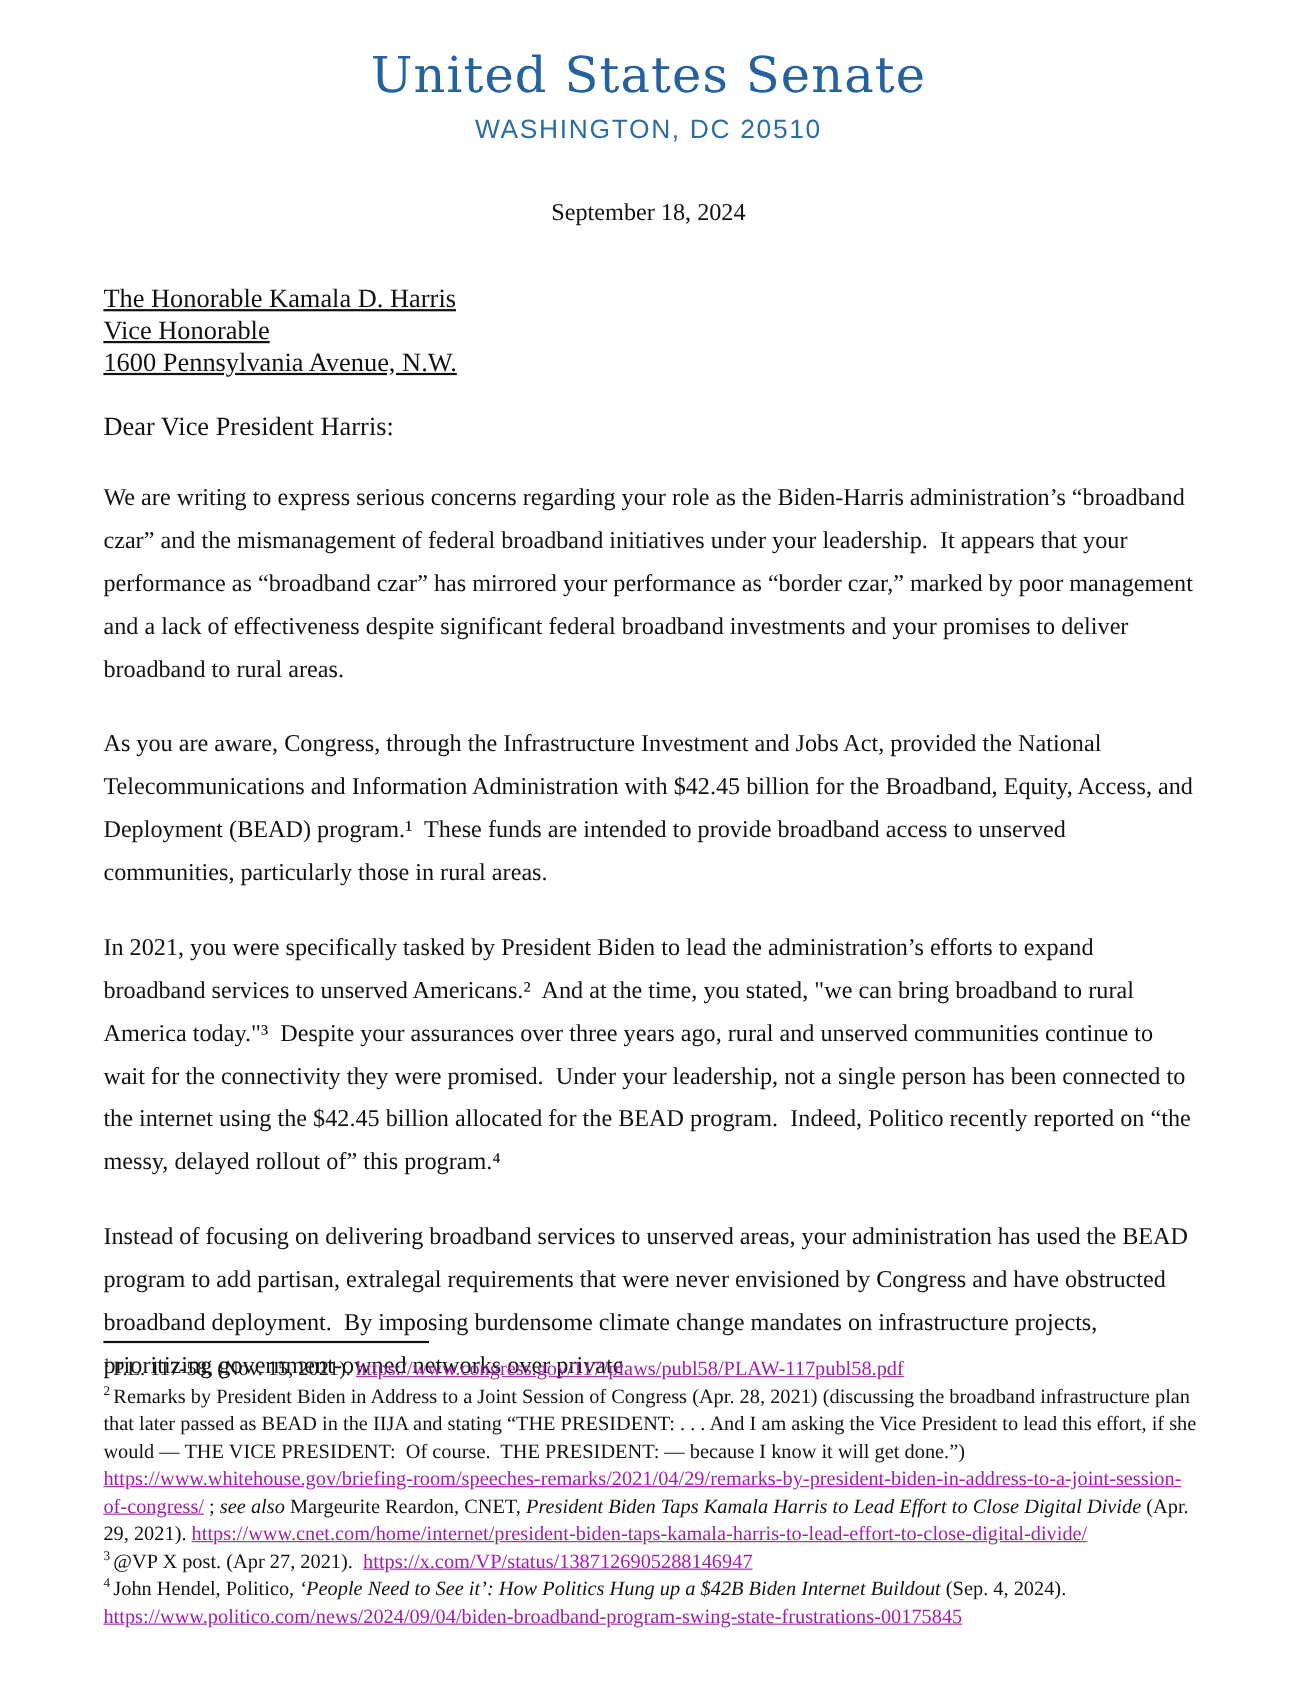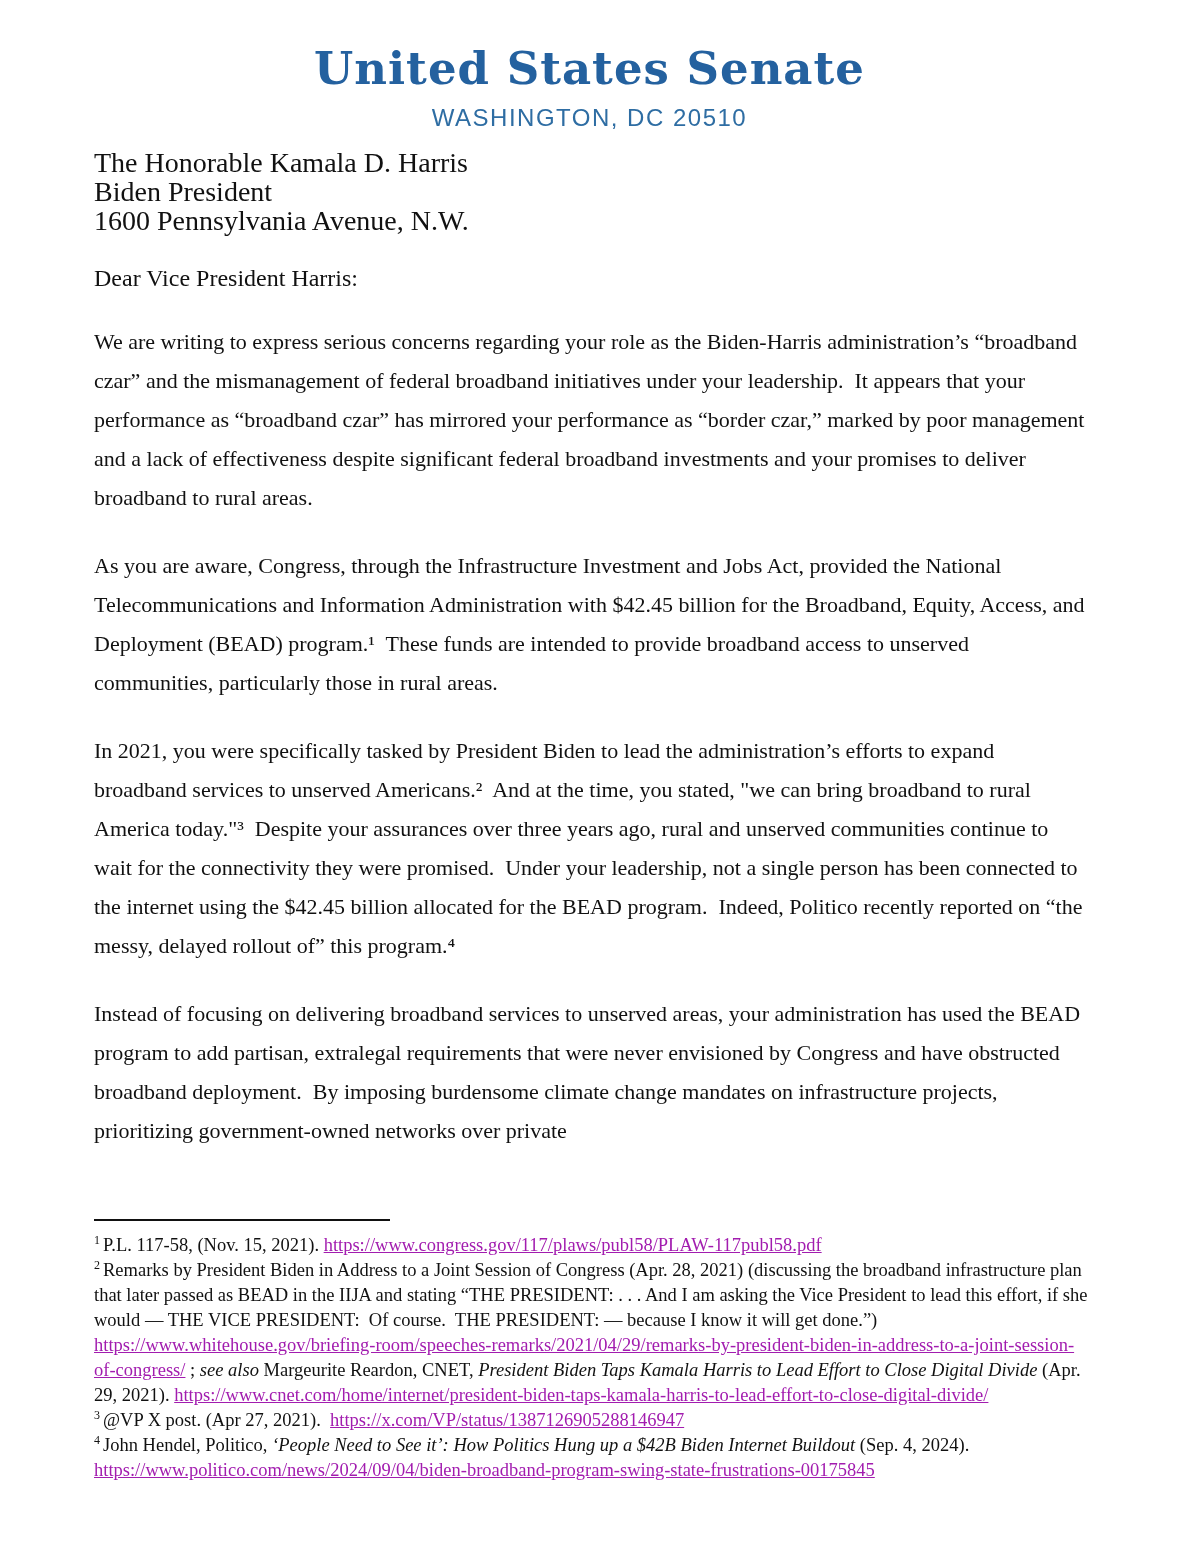--- a/index.html
+++ b/index.html
@@ -11,40 +11,40 @@
     background: #ffffff;
     box-sizing: border-box;
     padding: 44px 94px 0 94px;
     font-family: "Liberation Serif", "DejaVu Serif", serif;
     color: #111111;
     overflow: hidden;
   }
   .letterhead { text-align: center; }
   .lh-title {
     font-family: "DejaVu Serif", "Liberation Serif", serif;
-    font-weight: bold;
+    font-weight: normal;
     font-size: 45px;
     line-height: 1.1;
     color: #24619f;
     letter-spacing: 1px;
   }
   .lh-sub {
     margin-top: 10px;
     font-family: "Liberation Sans", "DejaVu Sans", sans-serif;
     font-size: 24px;
     color: #2e6da3;
     letter-spacing: 1.5px;
   }
   .date {
     margin-top: 46px;
     text-align: center;
     font-size: 22px;
     line-height: 29px;
   }
-  .recipient { margin-top: 16px; font-size: 28px; line-height: 29px; }
+  .recipient { margin-top: 51px; font-size: 24px; line-height: 29px; text-decoration: underline; }
   .recipient-line { white-space: pre-wrap; }
   .salutation { margin-top: 29px; font-size: 24px; line-height: 29px; }
   .para {
     margin-top: 29px;
     font-size: 22px;
     line-height: 39px;
     white-space: pre-wrap;
     text-align: left;
   }
   .footnotes-wrap {
@@ -69,24 +69,25 @@
 </head>
 <body>
 
 <div class="page">
 
   <div class="letterhead">
     <div class="lh-title">United States Senate</div>
     <div class="lh-sub">WASHINGTON, DC 20510</div>
   </div>
 
+  <div class="date">September 18, 2024</div>
 
   <div class="recipient">
     <div class="recipient-line">The Honorable Kamala D. Harris</div>
-    <div class="recipient-line">Biden President</div>
+    <div class="recipient-line">Vice Honorable</div>
     <div class="recipient-line">1600 Pennsylvania Avenue, N.W.</div>
   </div>
 
   <div class="salutation">Dear Vice President Harris:</div>
 
   <div class="para">We are writing to express serious concerns regarding your role as the Biden-Harris administration’s “broadband czar” and the mismanagement of federal broadband initiatives under your leadership.  It appears that your performance as “broadband czar” has mirrored your performance as “border czar,” marked by poor management and a lack of effectiveness despite significant federal broadband investments and your promises to deliver broadband to rural areas.</div>
   <div class="para">As you are aware, Congress, through the Infrastructure Investment and Jobs Act, provided the National Telecommunications and Information Administration with $42.45 billion for the Broadband, Equity, Access, and Deployment (BEAD) program.¹  These funds are intended to provide broadband access to unserved communities, particularly those in rural areas.</div>
   <div class="para">In 2021, you were specifically tasked by President Biden to lead the administration’s efforts to expand broadband services to unserved Americans.²  And at the time, you stated, "we can bring broadband to rural America today."³  Despite your assurances over three years ago, rural and unserved communities continue to wait for the connectivity they were promised.  Under your leadership, not a single person has been connected to the internet using the $42.45 billion allocated for the BEAD program.  Indeed, Politico recently reported on “the messy, delayed rollout of” this program.⁴</div>
   <div class="para">Instead of focusing on delivering broadband services to unserved areas, your administration has used the BEAD program to add partisan, extralegal requirements that were never envisioned by Congress and have obstructed broadband deployment.  By imposing burdensome climate change mandates on infrastructure projects, prioritizing government-owned networks over private</div>
 

